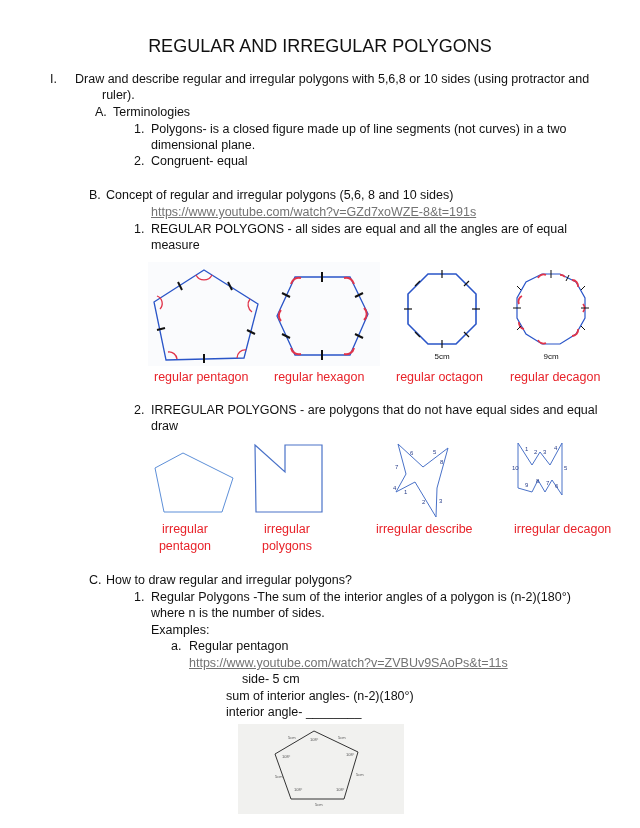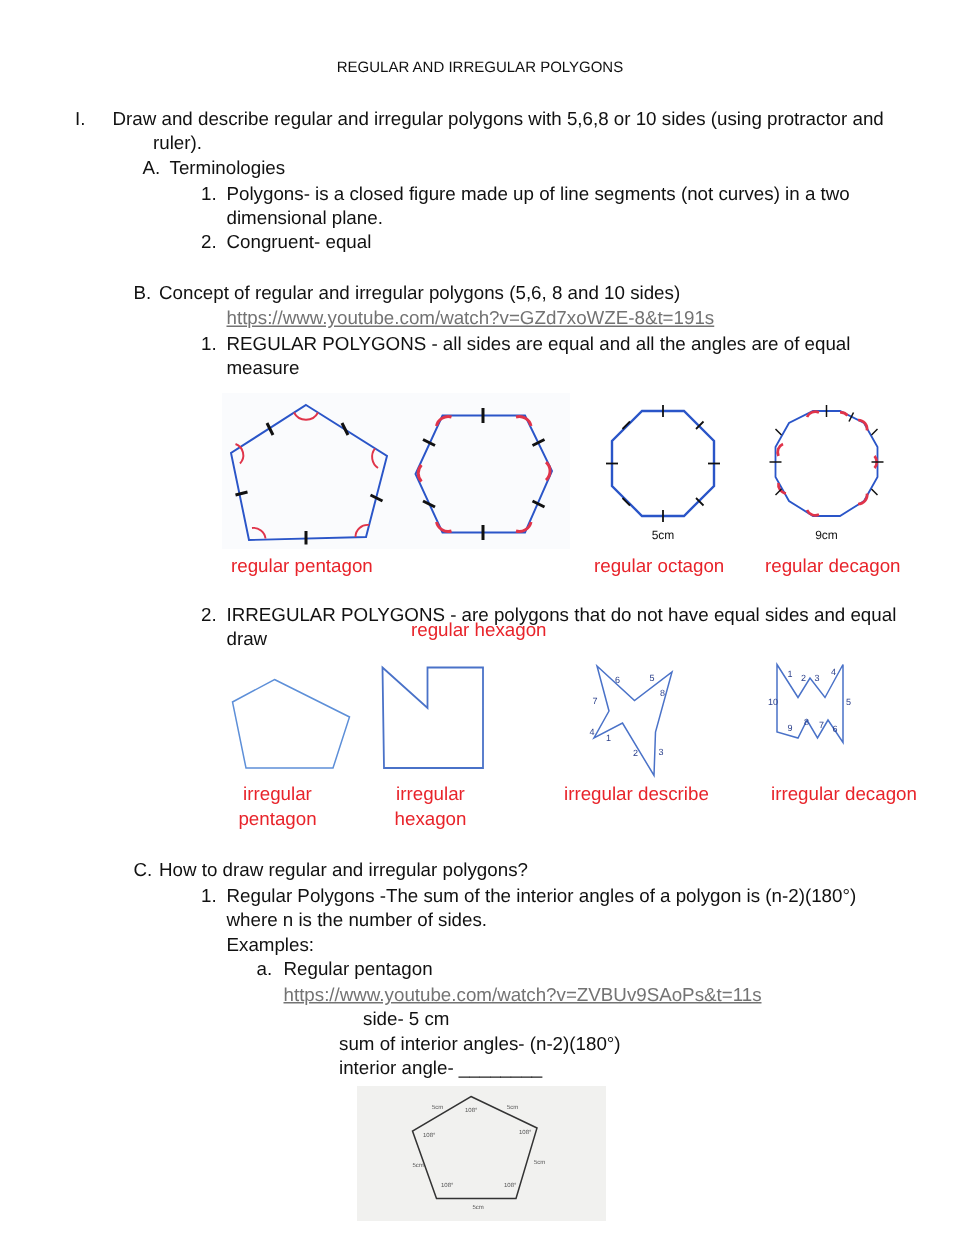--- a/index.html
+++ b/index.html
@@ -1,19 +1,19 @@
 <!DOCTYPE html>
 <html><head>
 <meta charset="utf-8">
 <style>
   html, body { margin: 0; padding: 0; background: #ffffff; }
   body { width: 640px; height: 828px; position: relative; overflow: hidden;
          font-family: "Liberation Sans", sans-serif; font-size: 12.5px; color: #111; }
   .abs { position: absolute; white-space: nowrap; line-height: 16px; }
-  .title { left: 0; width: 640px; text-align: center; top: 38px; font-size: 10px; }
+  .title { left: 0; width: 640px; text-align: center; top: 38px; font-size: 18px; }
   .link { color: #737373; text-decoration: underline; }
   .red { color: #e8232a; font-size: 12.5px; }
   .center { text-align: center; }
   svg { position: absolute; overflow: visible; }
 </style>
 </head>
 <body>
 
 <div class="abs title">REGULAR AND IRREGULAR POLYGONS</div>
 
@@ -110,21 +110,21 @@
       <line x1="76" y1="42" x2="84" y2="42"></line>
     <line x1="76" y1="60" x2="80" y2="64"></line>
       <line x1="16" y1="42" x2="8" y2="42"></line>
     <line x1="16" y1="60" x2="12" y2="64"></line>
       <line x1="16" y1="24" x2="12" y2="20"></line>
   </g>
   <text x="46" y="93" font-size="8" text-anchor="middle" fill="#111" font-family="Liberation Sans, sans-serif">9cm</text>
 </svg>
 
 <div class="abs red" style="left:154px;top:369px;">regular pentagon</div>
-<div class="abs red" style="left:274px;top:369px;margin-top:43px;">regular hexagon</div>
+<div class="abs red" style="left:274px;top:369px;">regular hexagon</div>
 <div class="abs red" style="left:396px;top:369px;">regular octagon</div>
 <div class="abs red" style="left:510px;top:369px;">regular decagon</div>
 
 <div class="abs" style="left:134px;top:402px;">2.</div>
 <div class="abs" style="left:151px;top:402px;">IRREGULAR POLYGONS - are polygons that do not have equal sides and equal</div>
 <div class="abs" style="left:151px;top:418px;">draw</div>
 
 <svg style="left:150px;top:450px;" width="90" height="70">
   <polygon points="33,3 83,28 72,62 14,62 5,18" fill="none" stroke="#5d8fd8" stroke-width="1"></polygon>
 </svg>
@@ -156,21 +156,21 @@
     <text x="34" y="45">7</text>
     <text x="24" y="43">8</text>
     <text x="13" y="47">9</text>
     <text x="0" y="30">10</text>
   </g>
 </svg>
 
 <div class="abs red center" style="left:150px;width:70px;top:521px;">irregular</div>
 <div class="abs red center" style="left:150px;width:70px;top:538px;">pentagon</div>
 <div class="abs red center" style="left:252px;width:70px;top:521px;">irregular</div>
-<div class="abs red center" style="left:252px;width:70px;top:538px;">hexagon</div>
+<div class="abs red center" style="left:252px;width:70px;top:538px;">polygons</div>
 <div class="abs red" style="left:376px;top:521px;">irregular describe</div>
 <div class="abs red" style="left:498px;top:521px;padding-left:16px;">irregular decagon</div>
 
 <div class="abs" style="left:89px;top:572px;">C.</div>
 <div class="abs" style="left:106px;top:572px;">How to draw regular and irregular polygons?</div>
 <div class="abs" style="left:134px;top:589px;">1.</div>
 <div class="abs" style="left:151px;top:589px;">Regular Polygons -The sum of the interior angles of a polygon is (n-2)(180°)</div>
 <div class="abs" style="left:151px;top:605px;">where n is the number of sides.</div>
 <div class="abs" style="left:151px;top:622px;">Examples:</div>
 <div class="abs" style="left:171px;top:638px;">a.</div>

